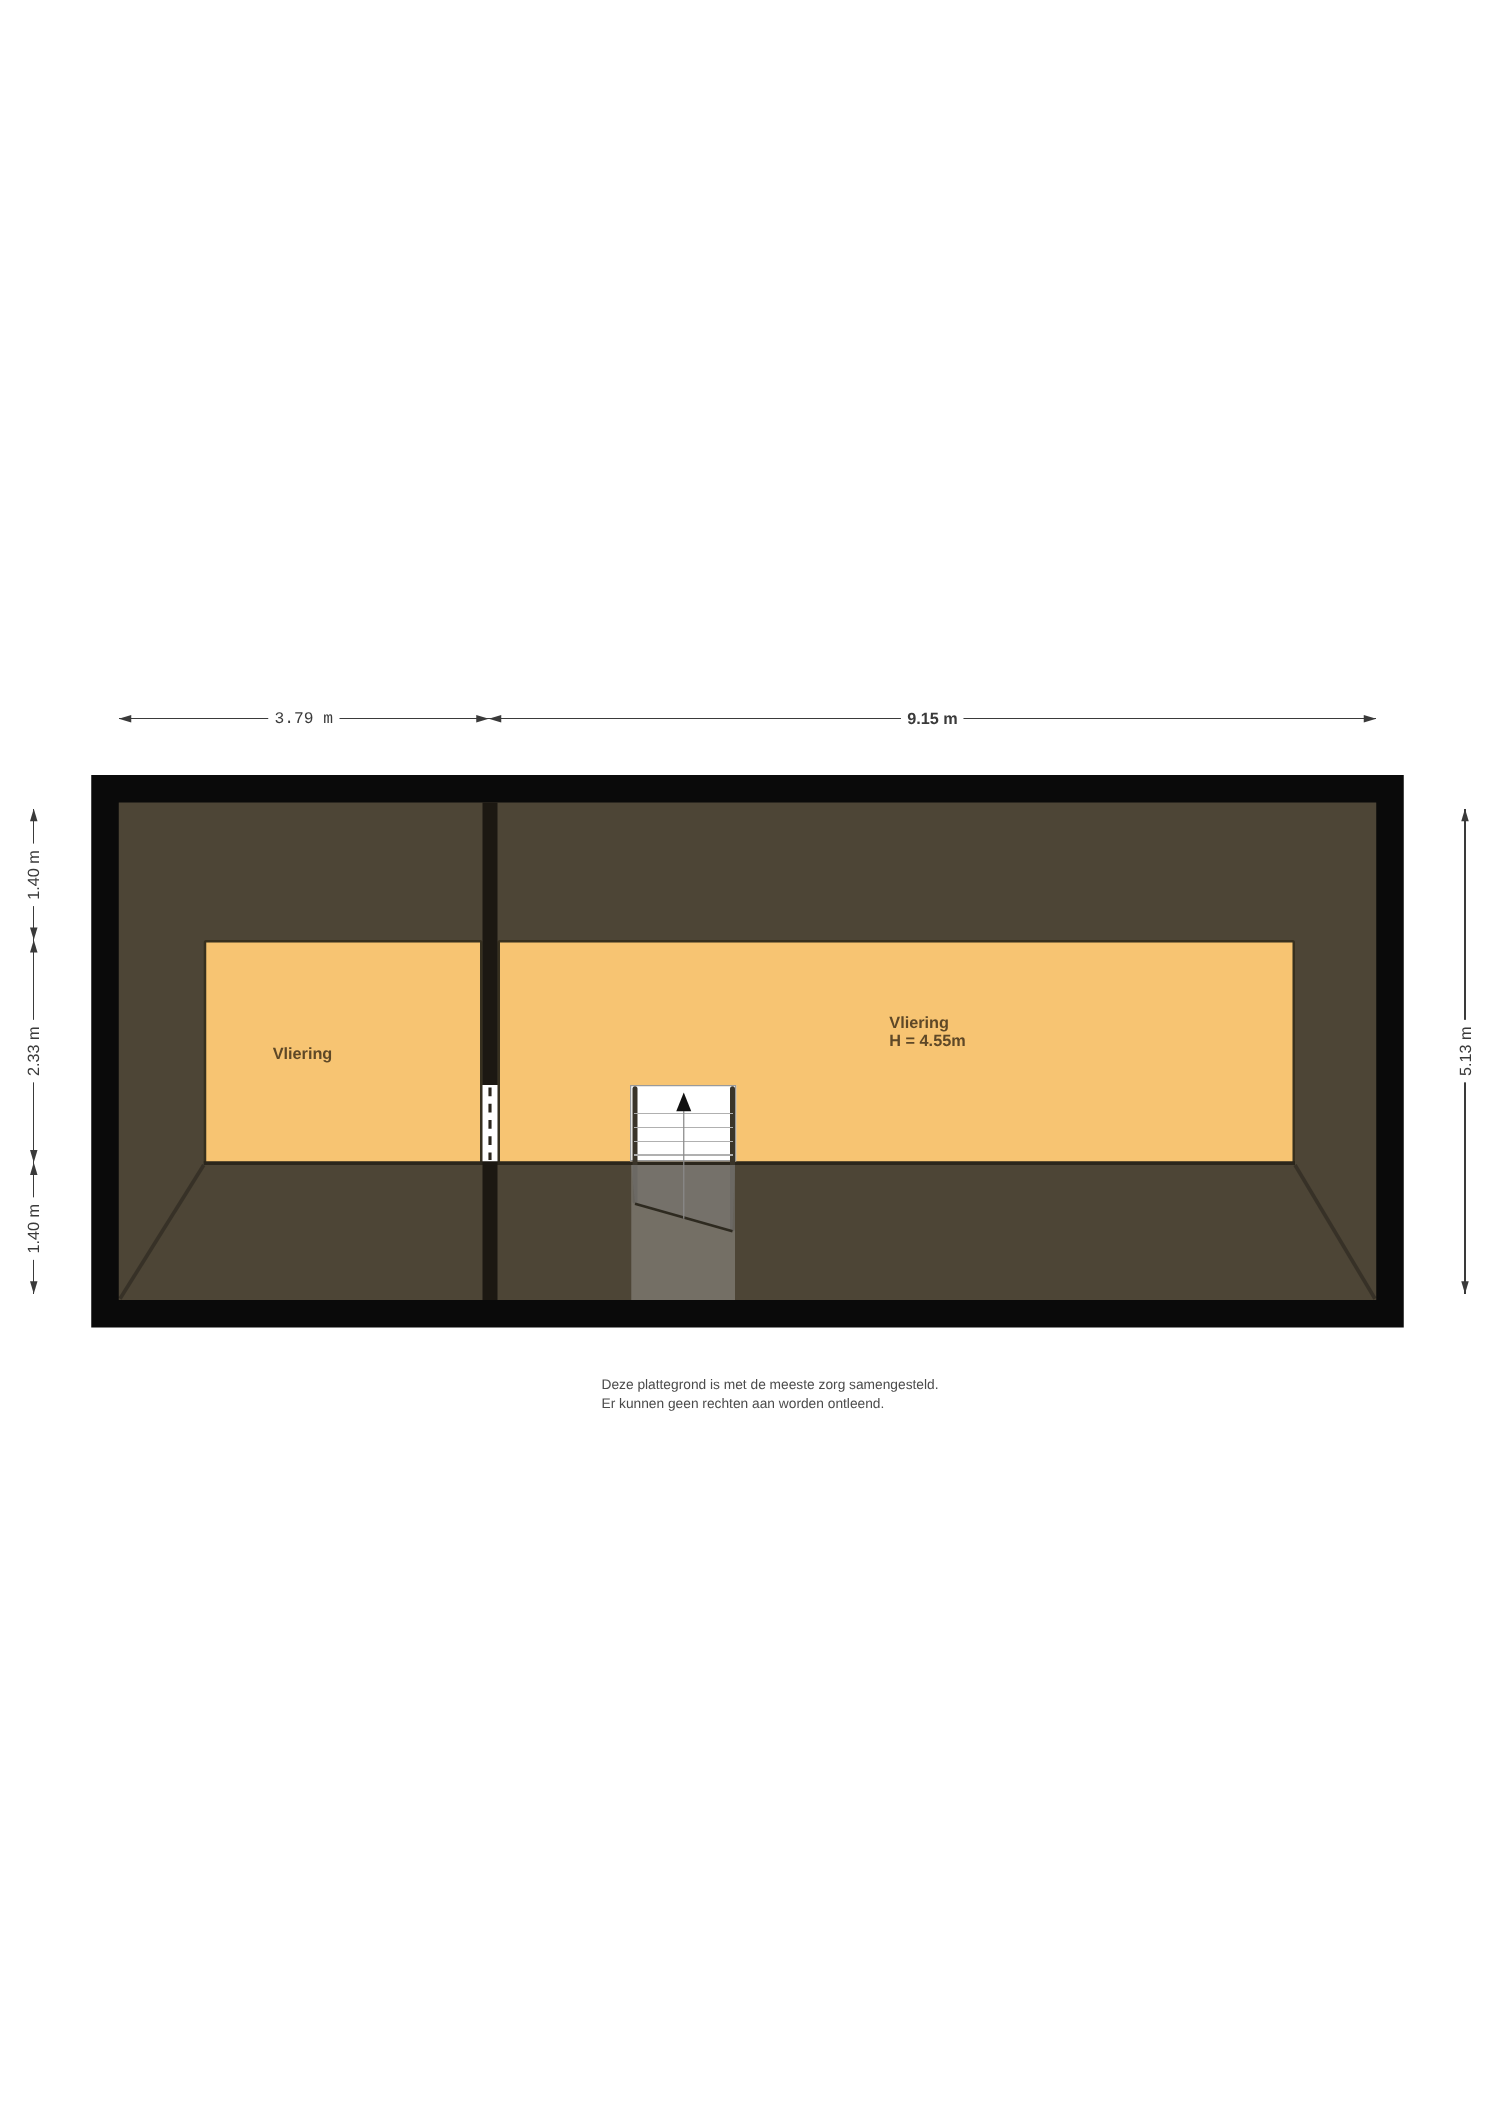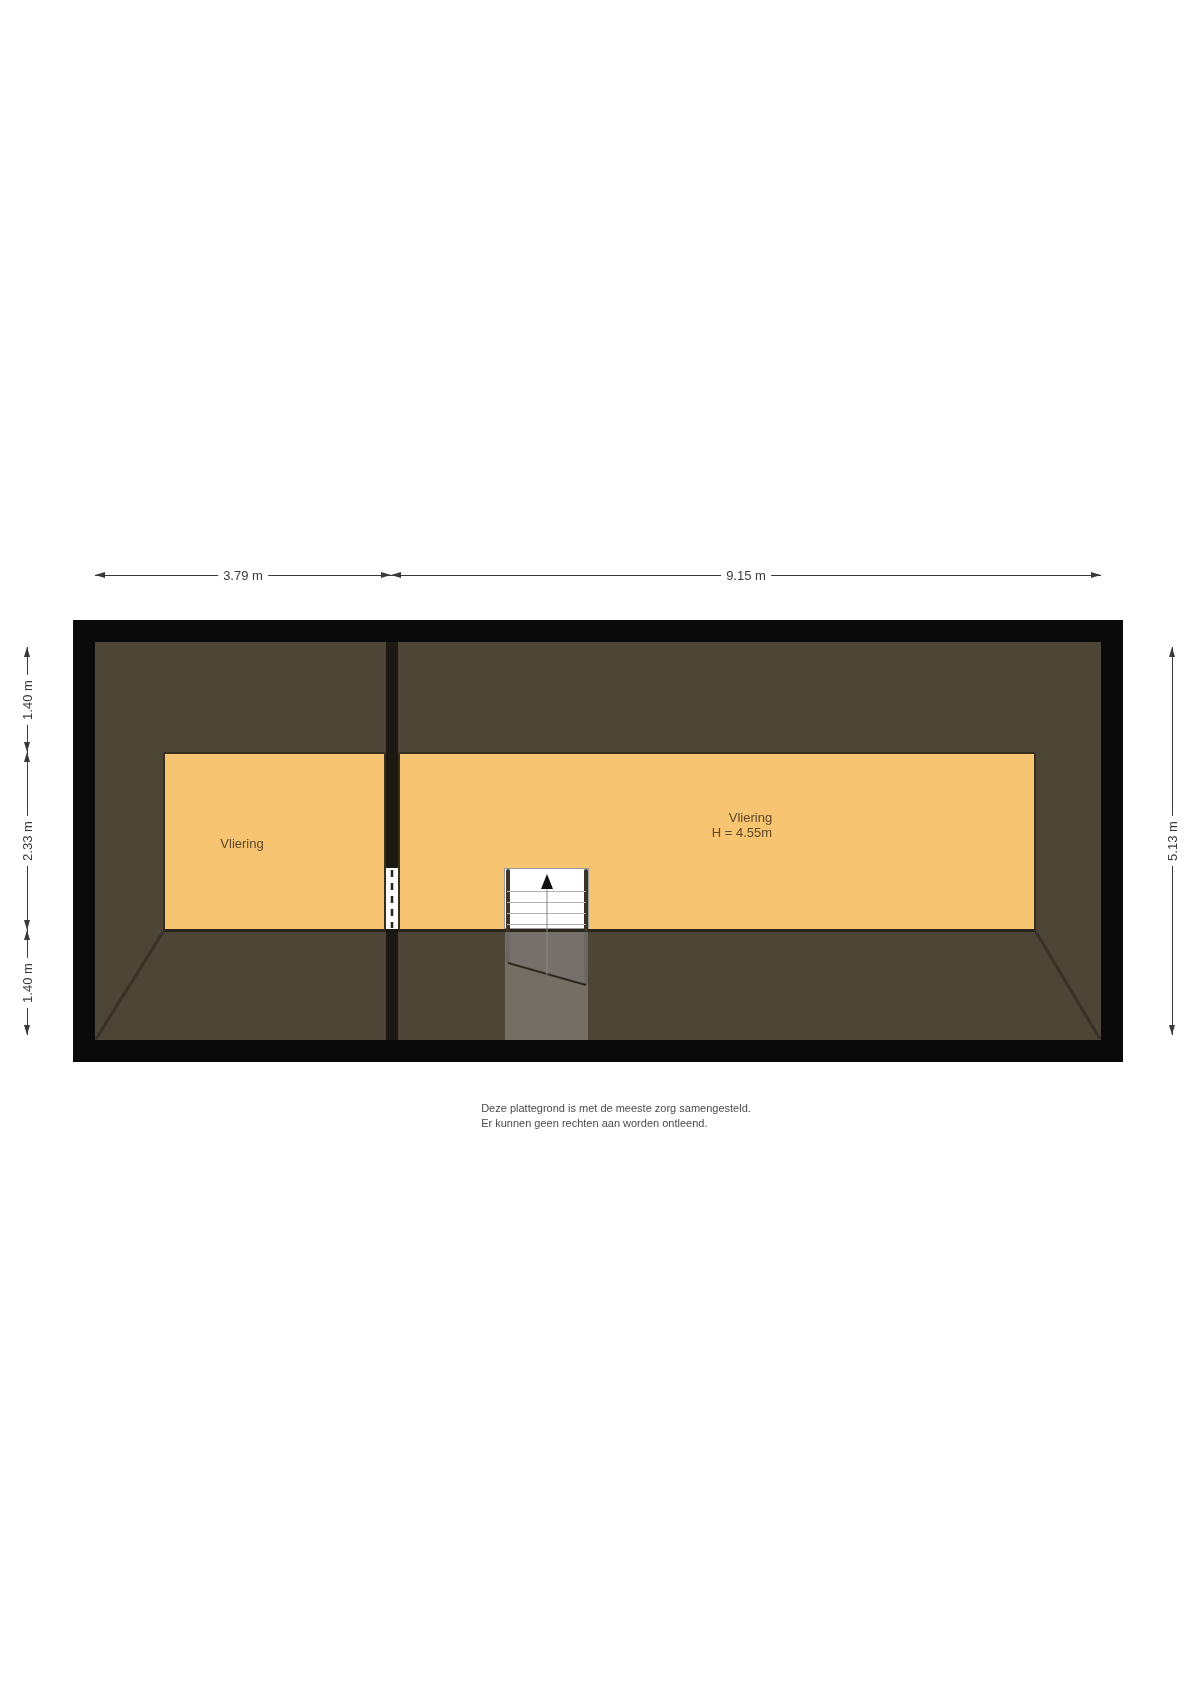--- a/index.html
+++ b/index.html
@@ -41,22 +41,22 @@
   .dim-label{
     z-index:4;
     font-size:13px;color:#3a3a3a;
     background:#ffffff;padding:0 5px;
     white-space:nowrap;
     transform:translate(-50%,-50%);
   }
   .dim-label.vert{transform:translate(-50%,-50%) rotate(-90deg);}
   .room-label{
     z-index:4;
-    font-size:13px;font-weight:normal;color:#5e4827;
-    white-space:nowrap;text-align:right;
+    font-size:13px;font-weight:bold;color:#5e4827;
+    white-space:nowrap;text-align:left;
     transform:translate(-50%,-50%);
     line-height:15px;
   }
   #disclaimer{
     z-index:4;
     left:616px;top:1101px;
     transform:translateX(-50%);
     font-size:11px;line-height:15px;color:#4b4b4b;
     white-space:nowrap;
   }
@@ -115,22 +115,22 @@
       <line x1="507" y1="891" x2="586" y2="891"></line>
       <line x1="507" y1="902" x2="586" y2="902"></line>
       <line x1="507" y1="913" x2="586" y2="913"></line>
       <line x1="507" y1="924" x2="586" y2="924"></line>
     </g>
     <line x1="547" y1="886" x2="547" y2="975" stroke="#8a8a8a" stroke-width="1"></line>
     <polygon points="547,874 541,889 553,889" fill="#111111"></polygon>
   </g>
 </svg>
 
-<span class="abs dim-label" style="left:243px;top:575px;">3.79 m</span>
-<span class="abs dim-label" style="left:746px;top:575px;">9.15 m</span>
+<span class="abs dim-label" style="left:243px;top:575px;font-family:Liberation Mono, monospace;">3.79 m</span>
+<span class="abs dim-label" style="left:746px;top:575px;font-weight:bold;">9.15 m</span>
 
 <span class="abs dim-label vert" style="left:27px;top:700px;">1.40 m</span>
 <span class="abs dim-label vert" style="left:27px;top:841px;">2.33 m</span>
 <span class="abs dim-label vert" style="left:27px;top:983px;">1.40 m</span>
 
 <span class="abs dim-label vert" style="left:1172px;top:841px;">5.13 m</span>
 
 <span class="abs room-label" style="left:242px;top:843px;">Vliering</span>
 <div class="abs room-label" style="left:742px;top:825px;">
   <div>Vliering</div>

